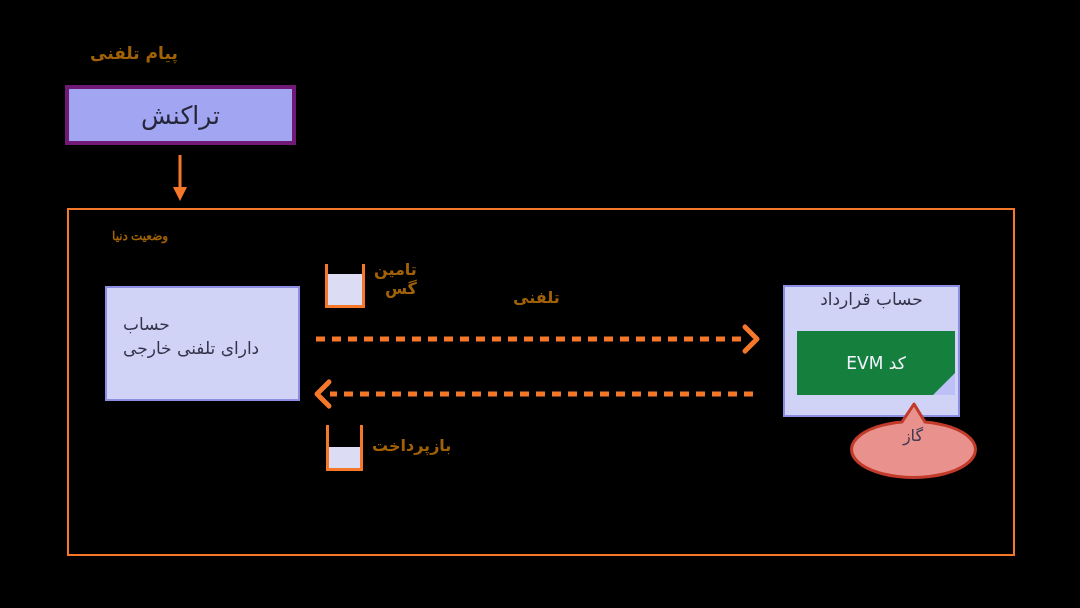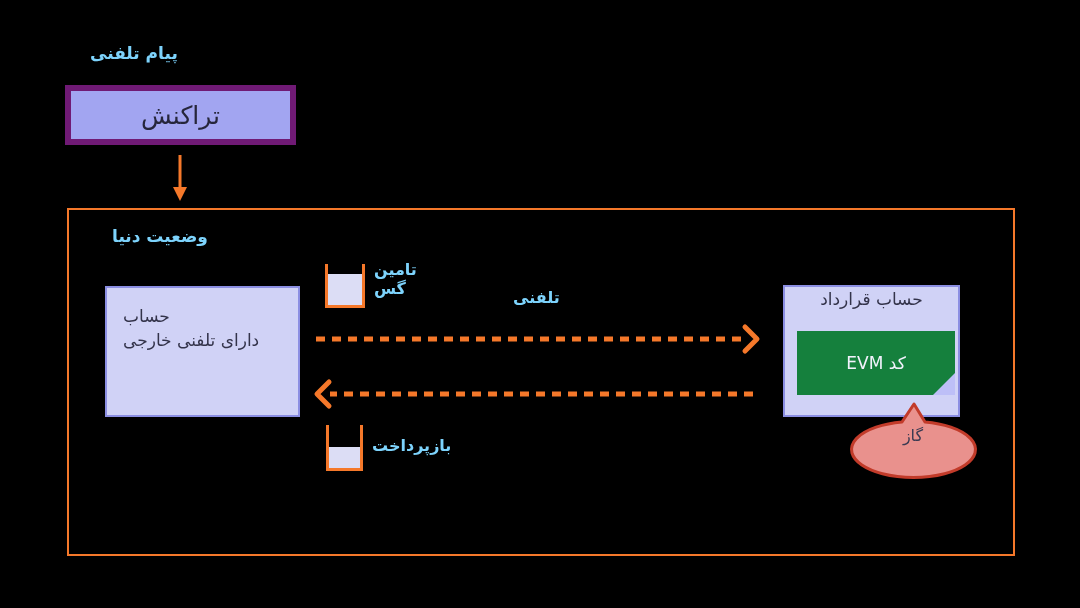--- a/index.html
+++ b/index.html
@@ -2,64 +2,64 @@
 <html lang="fa"><head>
 <meta charset="utf-8">
 <style>
   html,body{margin:0;padding:0;background:#000;}
   #canvas{
     position:relative;width:1080px;height:608px;background:#000;overflow:hidden;
     font-family:"DejaVu Sans",sans-serif;
   }
   .abs{position:absolute;}
   .orange-label{
-    color:#7dd3fc;font-weight:bold;font-size:16px;line-height:19px;
+    color:#a16207;font-weight:bold;font-size:16px;line-height:19px;
     direction:rtl;text-align:left;white-space:nowrap;
   }
   
   #transaction-box{
     left:65px;top:85px;width:231px;height:60px;
-    background:#A2A5F1;border:6px solid #701a75;box-sizing:border-box;
+    background:#A2A5F1;border:4px solid #701a75;box-sizing:border-box;
     display:flex;align-items:center;justify-content:center;
     color:#26263B;font-size:25px;direction:rtl;
   }
   #signed-message-label{left:90px;top:44px;font-size:17px;}
   
   #world-state-box{
     left:67px;top:208px;width:948px;height:348px;
     border:2px solid #F5782A;box-sizing:border-box;background:transparent;
   }
-  #world-state-label{left:112px;top:227px;font-size:17px;}
+  #world-state-label{left:112px;top:227px;font-size:12px;font-family:Liberation Serif, serif;}
   
   .account-box{
     background:#D0D2F6;border:2px solid #8B8EE2;box-sizing:border-box;
     color:#33334A;font-size:17px;direction:rtl;
   }
-  #eoa-box{left:105px;top:286px;width:195px;height:131px;padding:16px 16px;
+  #eoa-box{left:105px;top:286px;width:195px;height:115px;padding:24px 16px;
     text-align:left;line-height:24px;}
   #contract-box{left:783px;top:285px;width:177px;height:132px;}
   #contract-title{width:100%;text-align:center;margin-top:2px;font-size:17px;color:#33334A;direction:rtl;}
   #evm-box{
     left:797px;top:331px;width:158px;height:64px;background:#15803d;
     display:flex;align-items:center;justify-content:center;
     color:#F2F2FD;font-size:17px;direction:rtl;
   }
   #evm-fold{
     right:0;bottom:0;width:22px;height:22px;background:#BDBFF7;
     clip-path:polygon(100% 0,100% 100%,0 100%);
   }
   
   .cup{
     border-left:3px solid #F5782A;border-right:3px solid #F5782A;border-bottom:3px solid #F5782A;
     box-sizing:border-box;background:transparent;
   }
   .cup-fill{position:absolute;left:0;right:0;bottom:0;background:#DCDDF5;}
   #gas-cup{left:325px;top:264px;width:40px;height:44px;}
   #gas-cup .cup-fill{height:31px;}
-  #gas-supply-label{left:374px;top:260px;}
+  #gas-supply-label{left:374px;top:260px;text-align:right;}
   #refund-cup{left:326px;top:425px;width:37px;height:46px;}
   #refund-cup .cup-fill{height:21px;}
   #refund-label{left:372px;top:436px;}
   #message-label{left:513px;top:288px;}
   
   #gas-bubble-svg{left:846px;top:400px;}
   #gas-bubble-label{
     left:846px;top:426px;width:134px;text-align:center;
     color:#3A3A52;font-size:16px;direction:rtl;
   }

